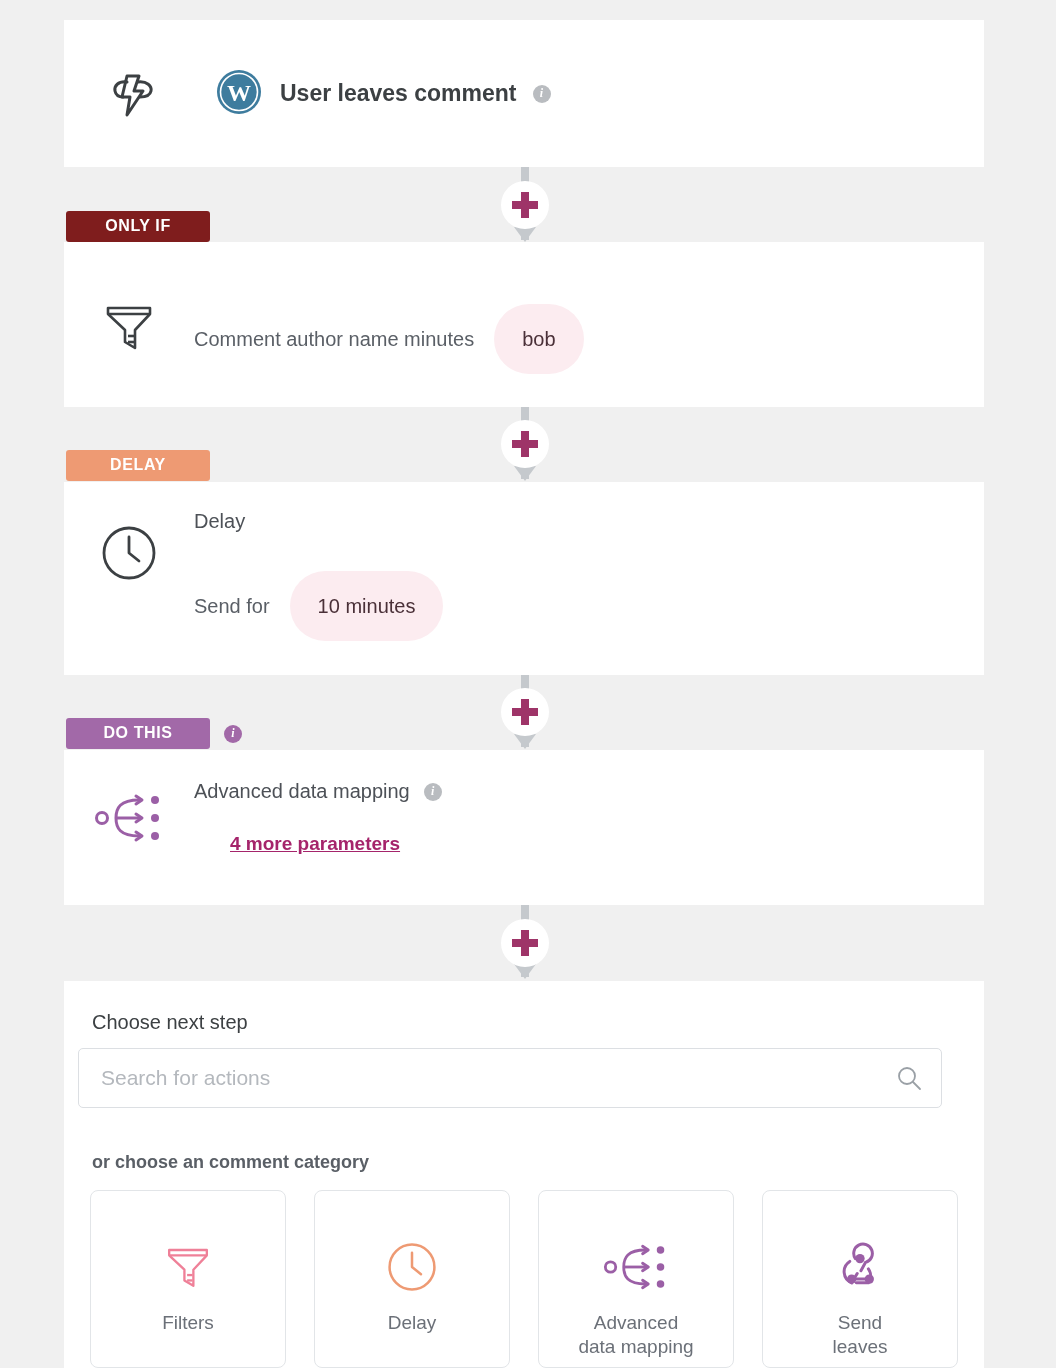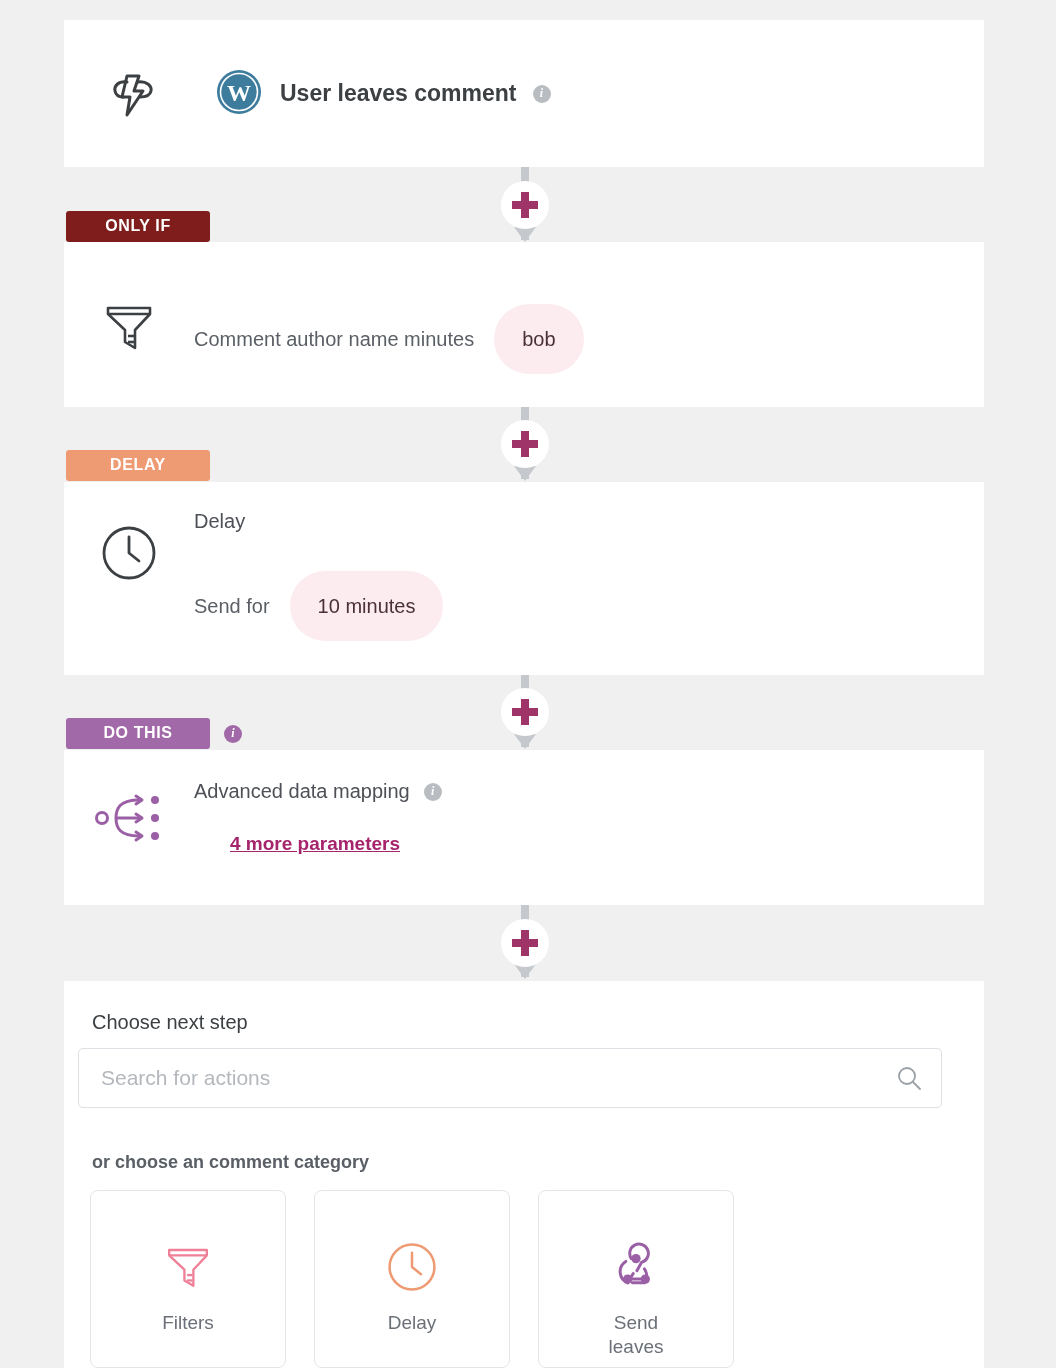--- a/index.html
+++ b/index.html
@@ -404,20 +404,37 @@
     <div class="cat-card">
       <span class="cat-icon">
         <svg width="52" height="52" viewBox="0 0 58 58">
           <circle cx="29" cy="29" r="25" fill="none" stroke="#ee9a73" stroke-width="2.8"></circle>
           <path d="M29 13 L29 29 L39 37" fill="none" stroke="#ee9a73" stroke-width="2.8" stroke-linecap="round" stroke-linejoin="round"></path>
         </svg>
       </span>
       <span class="cat-label">Delay</span>
     </div>
 
+    <div class="cat-card">
+      <span class="cat-icon">
+        <svg width="66" height="50" viewBox="0 0 70 52">
+          <circle cx="8" cy="26" r="5.5" fill="none" stroke="#9b5fa6" stroke-width="3"></circle>
+          <path d="M45 8 C26 8 22 16 22 26 C22 36 26 44 45 44" fill="none" stroke="#9b5fa6" stroke-width="3" stroke-linecap="round"></path>
+          <line x1="22" y1="26" x2="46" y2="26" stroke="#9b5fa6" stroke-width="3"></line>
+          <path d="M42 4 L48 8 L42 12" fill="none" stroke="#9b5fa6" stroke-width="3" stroke-linecap="round" stroke-linejoin="round"></path>
+          <path d="M42 22 L48 26 L42 30" fill="none" stroke="#9b5fa6" stroke-width="3" stroke-linecap="round" stroke-linejoin="round"></path>
+          <path d="M42 40 L48 44 L42 48" fill="none" stroke="#9b5fa6" stroke-width="3" stroke-linecap="round" stroke-linejoin="round"></path>
+          <circle cx="61" cy="8" r="4" fill="#9b5fa6"></circle>
+          <circle cx="61" cy="26" r="4" fill="#9b5fa6"></circle>
+          <circle cx="61" cy="44" r="4" fill="#9b5fa6"></circle>
+        </svg>
+      </span>
+      <span class="cat-label" style="white-space:pre-line;">Advanced
+data mapping</span>
+    </div>
 
     <div class="cat-card">
       <span class="cat-icon">
         <svg width="54" height="54" viewBox="0 0 58 58">
           <path d="M24 20 A10 10 0 1 1 35 24 L30 33" fill="none" stroke="#9b5fa6" stroke-width="3.2" stroke-linecap="round"></path>
           <path d="M18 23 A13 13 0 0 0 20 46 L26 36" fill="none" stroke="#9b5fa6" stroke-width="3.2" stroke-linecap="round"></path>
           <path d="M38 31 A13 13 0 0 1 38 46 L25 46" fill="none" stroke="#9b5fa6" stroke-width="3.2" stroke-linecap="round"></path>
           <line x1="22" y1="42" x2="38" y2="42" stroke="#9b5fa6" stroke-width="3.2" stroke-linecap="round"></line>
           <circle cx="29" cy="20" r="5" fill="#9b5fa6"></circle>
           <circle cx="20" cy="42" r="5" fill="#9b5fa6"></circle>

